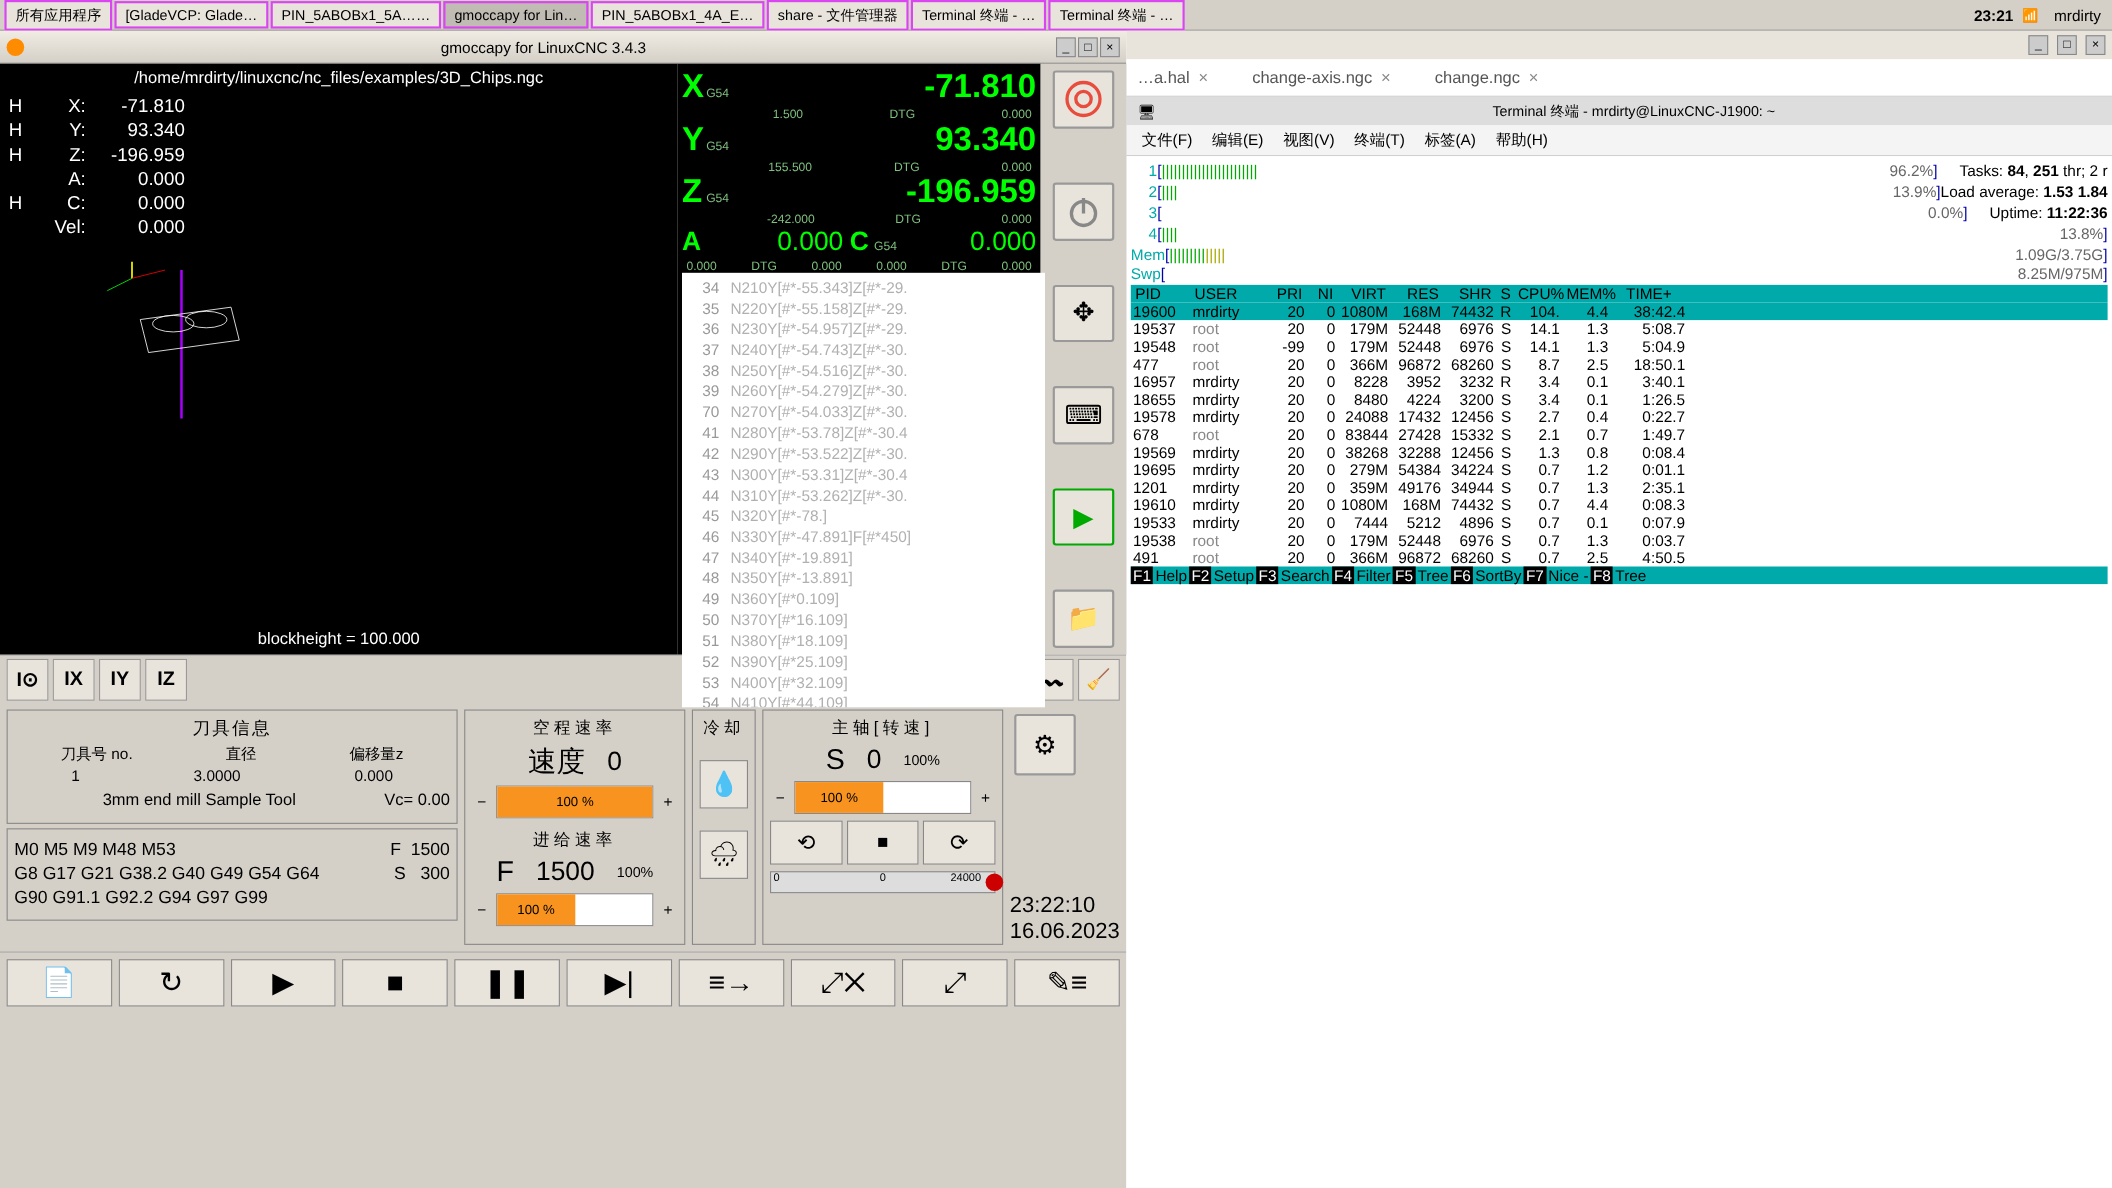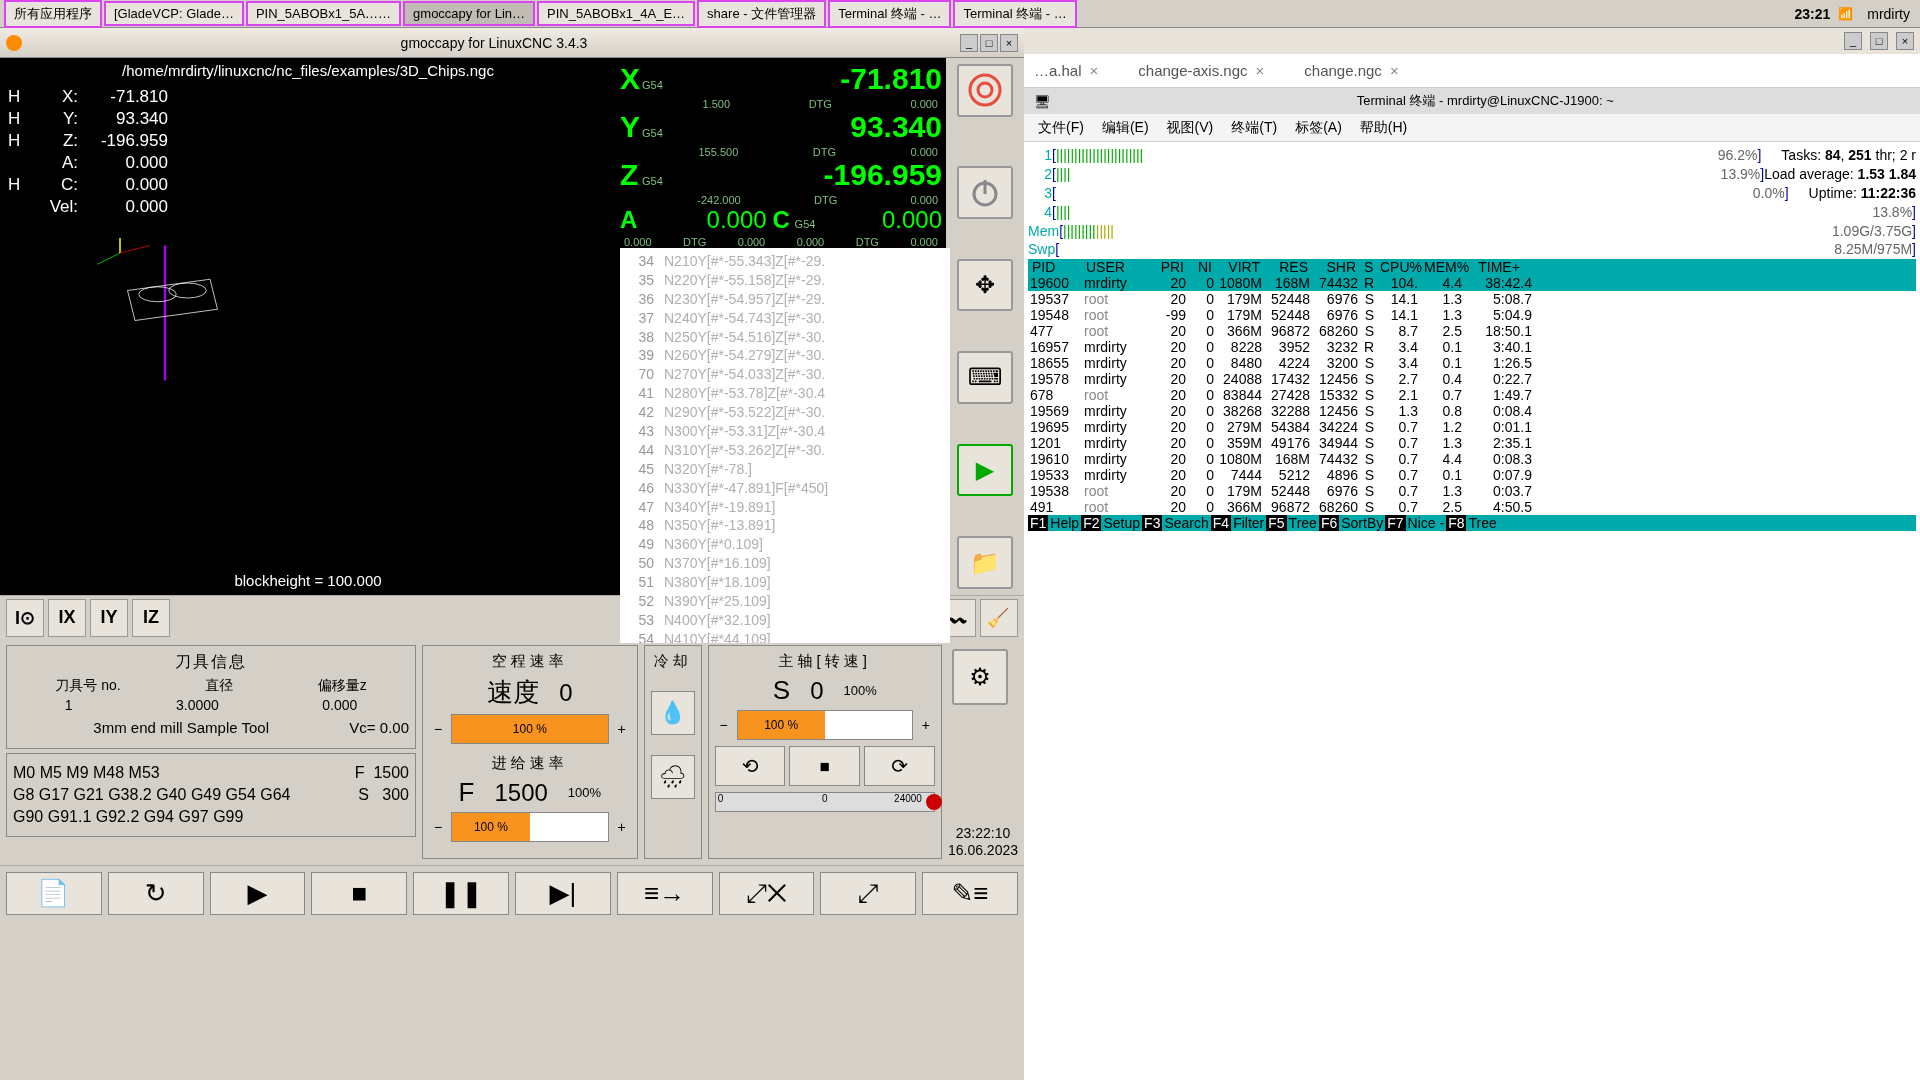--- a/index.html
+++ b/index.html
@@ -72,21 +72,21 @@
 
 .coolant-panel{width:60px;display:flex;flex-direction:column;align-items:center;gap:20px}
 .coolant-btn{width:44px;height:44px;border:1px solid #888;background:#e8e4dc;display:flex;align-items:center;justify-content:center;font-size:22px}
 
 .spindle-panel{width:250px}
 .spindle-btns{display:flex;gap:4px;margin:6px 0}
 .spindle-btn{flex:1;height:40px;border:1px solid #888;background:#e8e4dc;display:flex;align-items:center;justify-content:center;font-size:20px}
 .spindle-speed-bar{height:20px;background:#ddd;border:1px solid #888;position:relative;margin-top:6px;font-size:10px}
 .spindle-led{width:16px;height:16px;border-radius:50%;background:#c00;position:absolute;right:-8px;top:1px}
 
-.timestamp{font-size:14px;font-family:monospace;text-align:center;line-height:1.2;padding-top:8px}
+.timestamp{font-size:20px;font-family:monospace;line-height:1.2;padding-top:8px}
 
 .bottom-bar{height:56px;background:#d4d0c8;display:flex;gap:6px;padding:6px;border-top:1px solid #aaa}
 .bottom-btn{flex:1;background:#e8e4dc;border:1px solid #888;display:flex;align-items:center;justify-content:center;font-size:26px;cursor:pointer}
 
 .terminal{flex:1;background:#fff;display:flex;flex-direction:column}
 .term-titlebar{height:26px;background:#e8e4dc;display:flex;align-items:center;justify-content:flex-end;padding:0 6px;gap:6px}
 .term-tabs{height:34px;display:flex;align-items:center;padding:0 10px;gap:40px;border-bottom:1px solid #ccc;background:#fff}
 .term-tab{display:flex;align-items:center;gap:8px;font-size:15px;color:#555}
 .term-tab-close{cursor:pointer;color:#888}
 .term-header{height:26px;background:#ddd;display:flex;align-items:center;padding:0 10px;font-size:13px}

